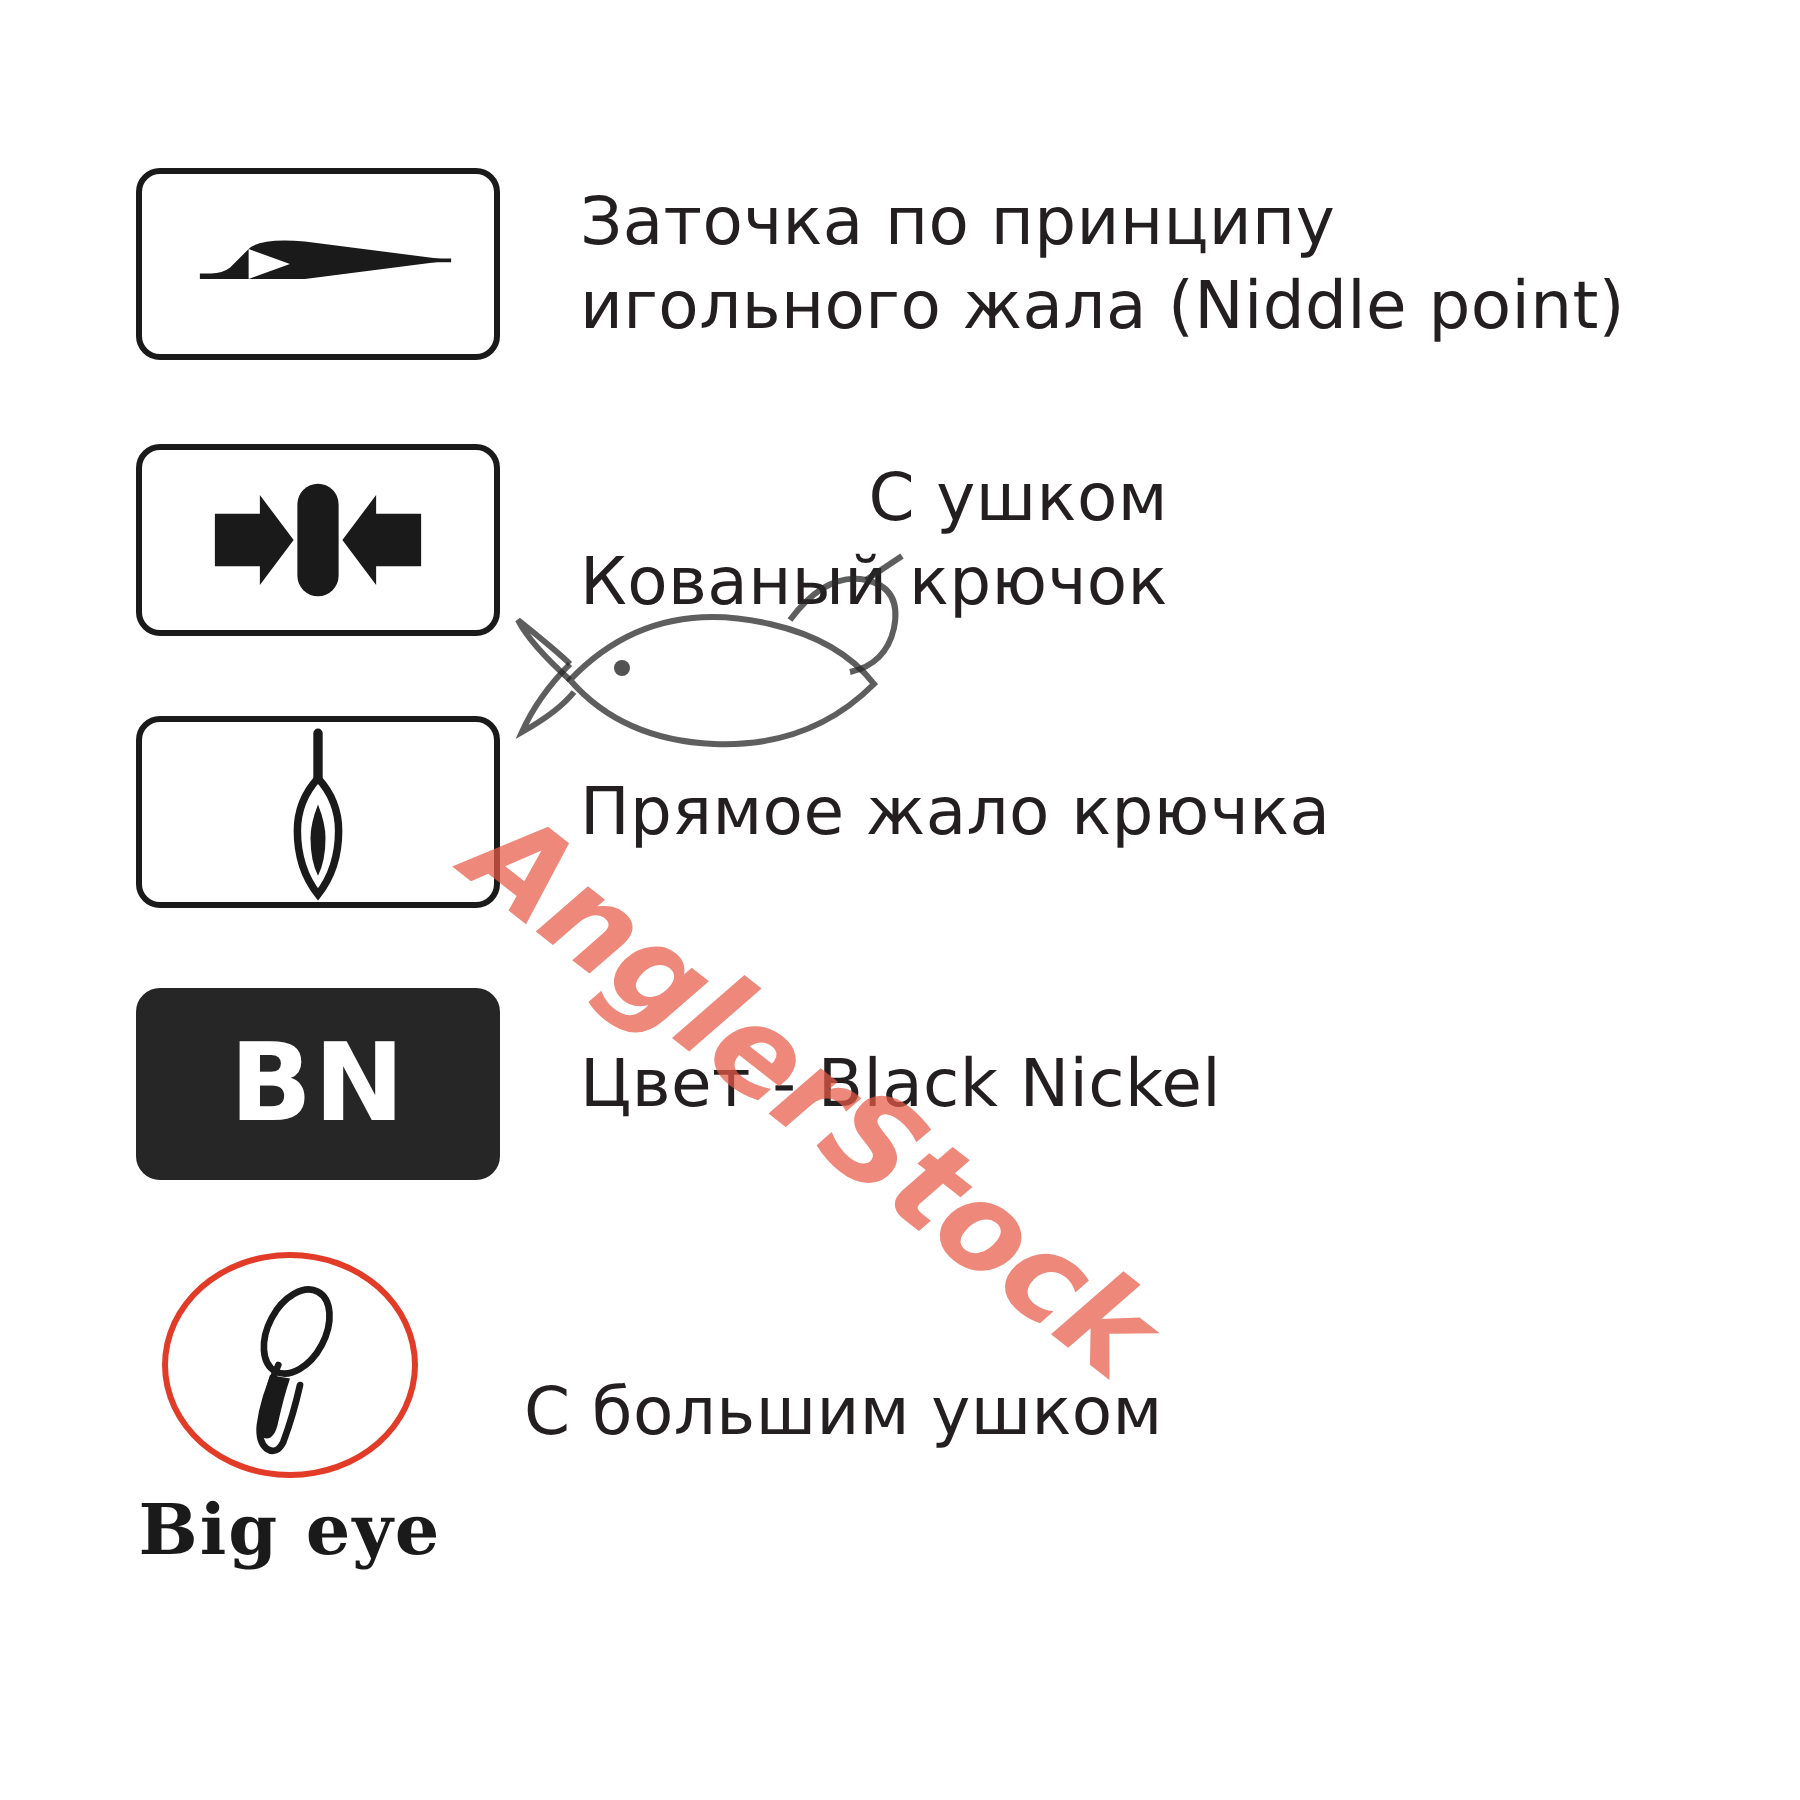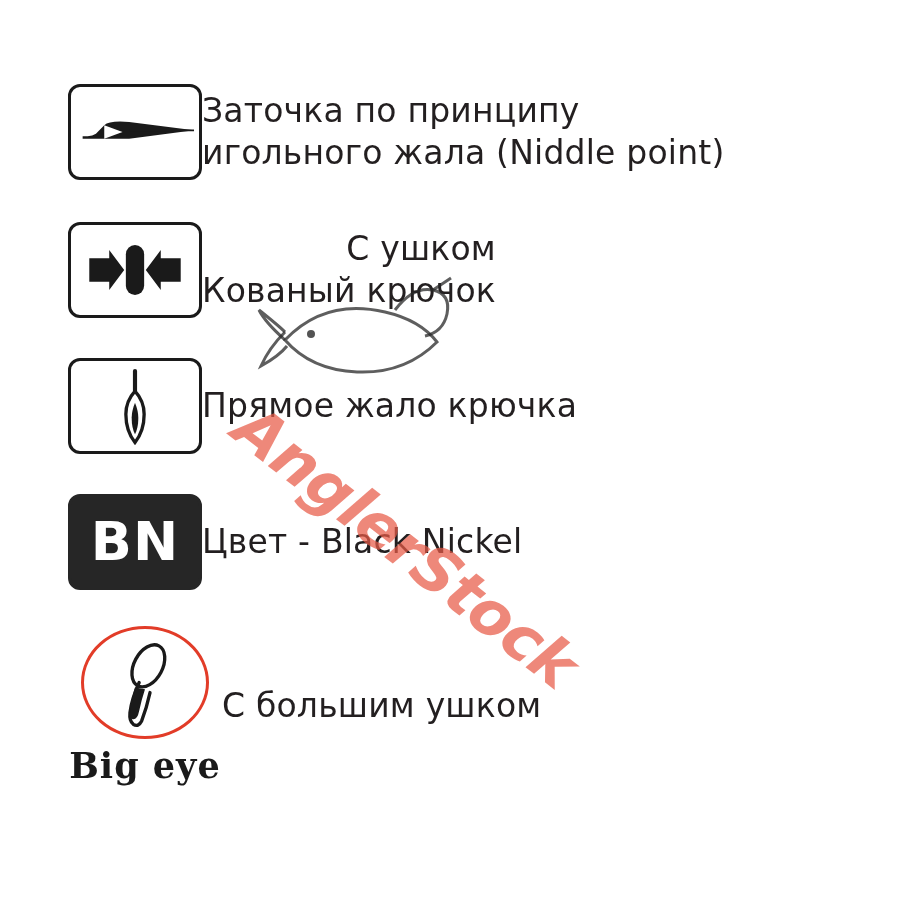--- a/index.html
+++ b/index.html
@@ -24,21 +24,21 @@
   }
 
   .feature-row {
     position: absolute;
     left: 68px;
     display: flex;
     align-items: center;
   }
 
   .icon-box {
-    width: 134px;
+    width: 182px;
     height: 96px;
     border: 3px solid #1a1a1a;
     border-radius: 12px;
     box-sizing: border-box;
     position: relative;
     background: #ffffff;
     flex: 0 0 auto;
   }
 
   .icon-box.filled {
@@ -61,20 +61,21 @@
   .bn-text {
     color: #ffffff;
     font-family: "DejaVu Sans", sans-serif;
     font-weight: bold;
     font-size: 54px;
     letter-spacing: 1px;
     line-height: 1;
   }
 
   .row-label {
+    margin-left: 40px;
     color: #231f20;
     font-size: 33px;
     line-height: 1.28;
     letter-spacing: 0.2px;
     white-space: pre-line;
     font-family: "DejaVu Sans", sans-serif;
   }
 
   
   #row-0 { top: 84px; }

